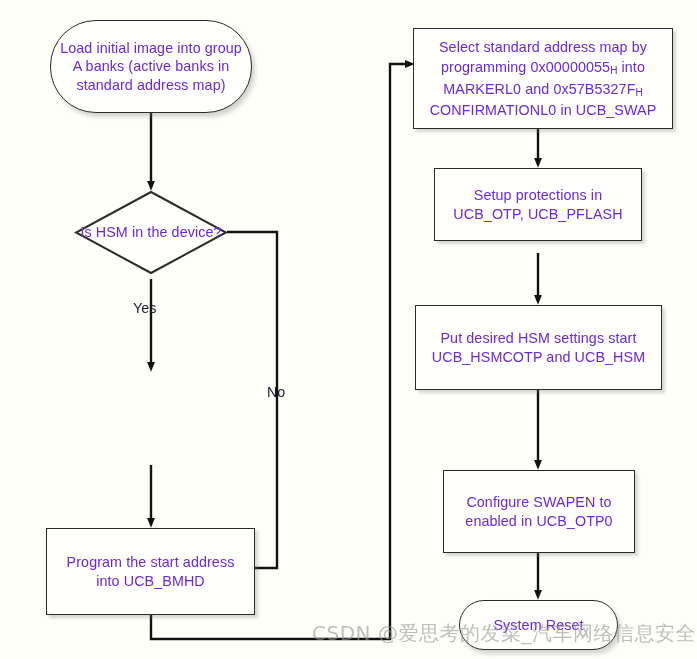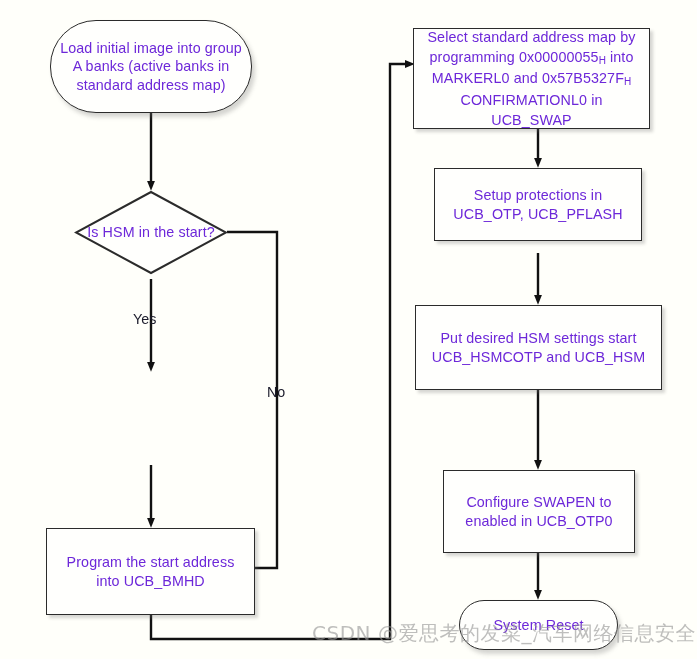--- a/index.html
+++ b/index.html
@@ -95,33 +95,33 @@
   </svg>
 
   <div class="node terminator" style="left:50px;top:20px;width:202px;height:93px;">
     <span class="txt">Load initial image into group A banks (active banks in standard address map)</span>
   </div>
 
   <div class="node decision" style="left:74px;top:190px;width:154px;height:85px;">
     <svg class="dshape" viewBox="0 0 154 85" preserveAspectRatio="none" xmlns="http://www.w3.org/2000/svg">
       <polygon points="77,2 152,42.5 77,83 2,42.5" fill="#fffffd" stroke="#2b2b2b" stroke-width="2"></polygon>
     </svg>
-    <span class="dlabel">Is HSM in the start?</span>
+    <span class="dlabel">Is HSM in the device?</span>
   </div>
 
-  <div class="edge-label" style="left:133px;top:311px;">Yes</div>
+  <div class="edge-label" style="left:133px;top:300px;">Yes</div>
 
   <div class="edge-label" style="left:267px;top:384px;">No</div>
 
 
   <div class="node" style="left:46px;top:528px;width:209px;height:87px;">
     <span class="txt">Program the start address into UCB_BMHD</span>
   </div>
 
-  <div class="node" style="left:413px;top:28px;width:237px;height:101px;line-height:1.42;">
+  <div class="node" style="left:413px;top:28px;width:260px;height:101px;line-height:1.42;">
     <span class="txt">
       <span>Select standard address map by</span><br>
       <span>programming 0x00000055</span><sub>H</sub><span> into</span><br>
       <span>MARKERL0 and 0x57B5327F</span><sub>H</sub><br>
       <span>CONFIRMATIONL0 in UCB_SWAP</span>
     </span>
   </div>
 
   <div class="node" style="left:434px;top:168px;width:208px;height:73px;">
     <span class="txt">Setup protections in UCB_OTP, UCB_PFLASH</span>

